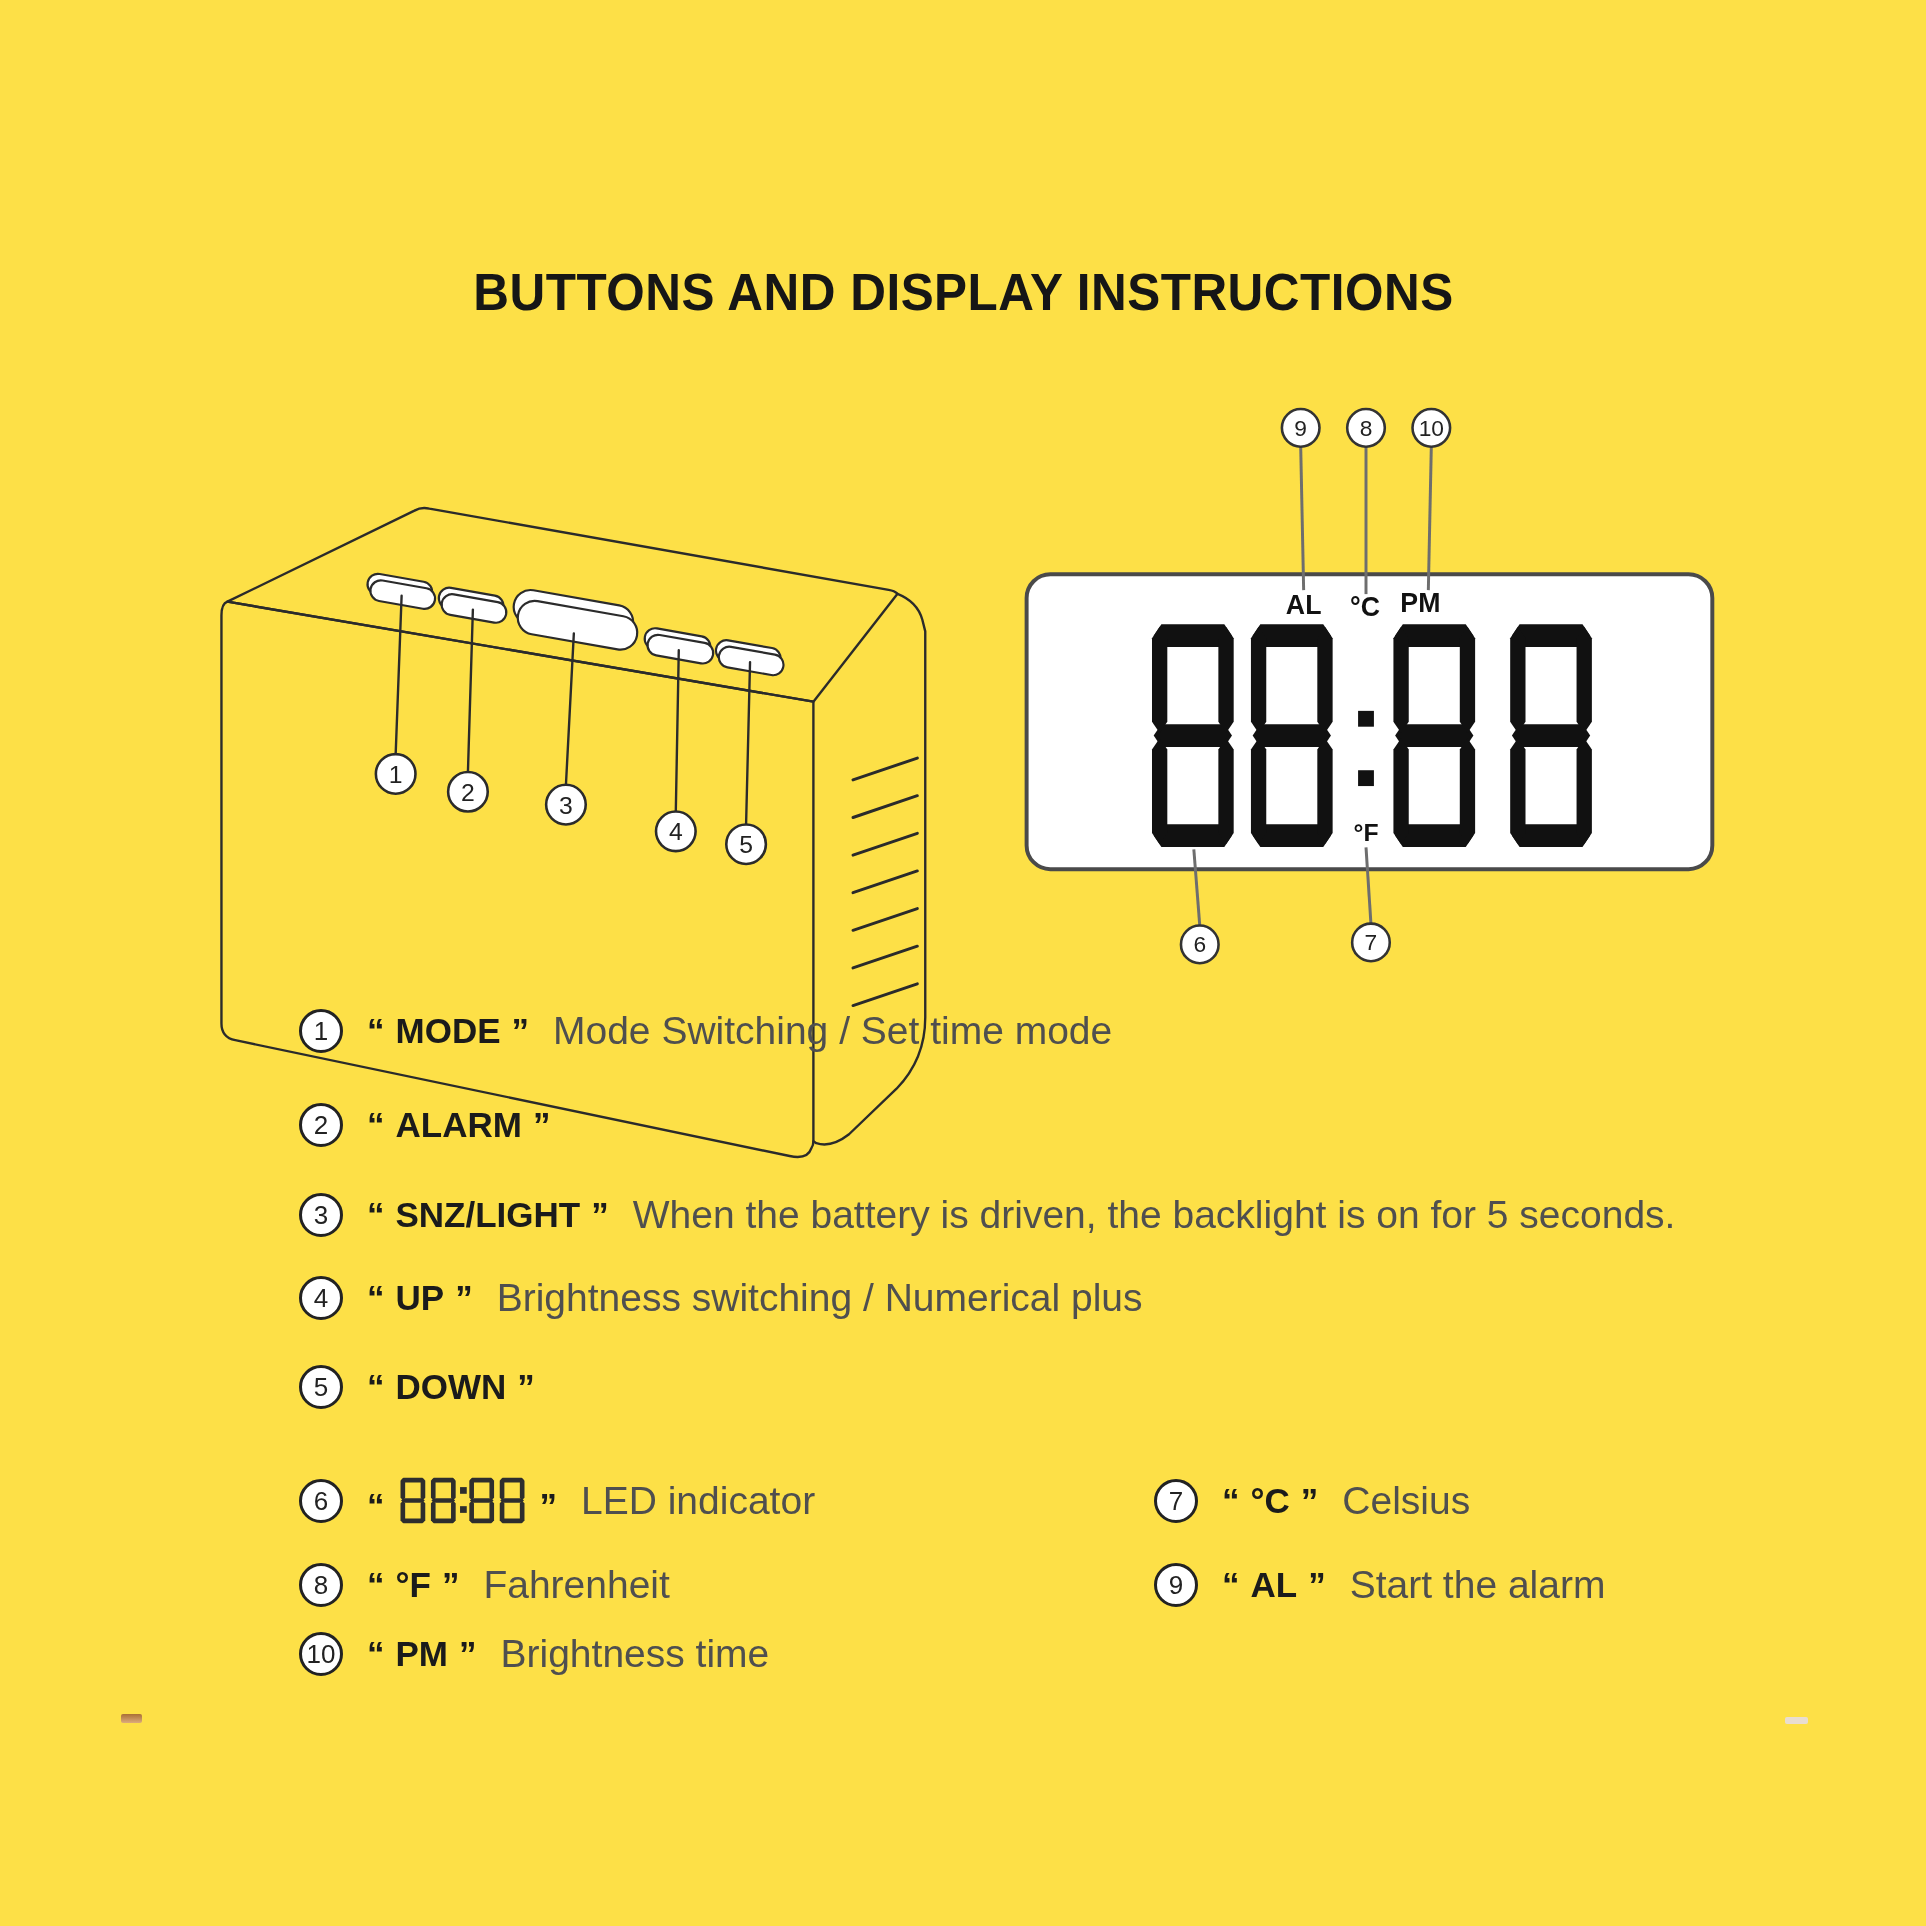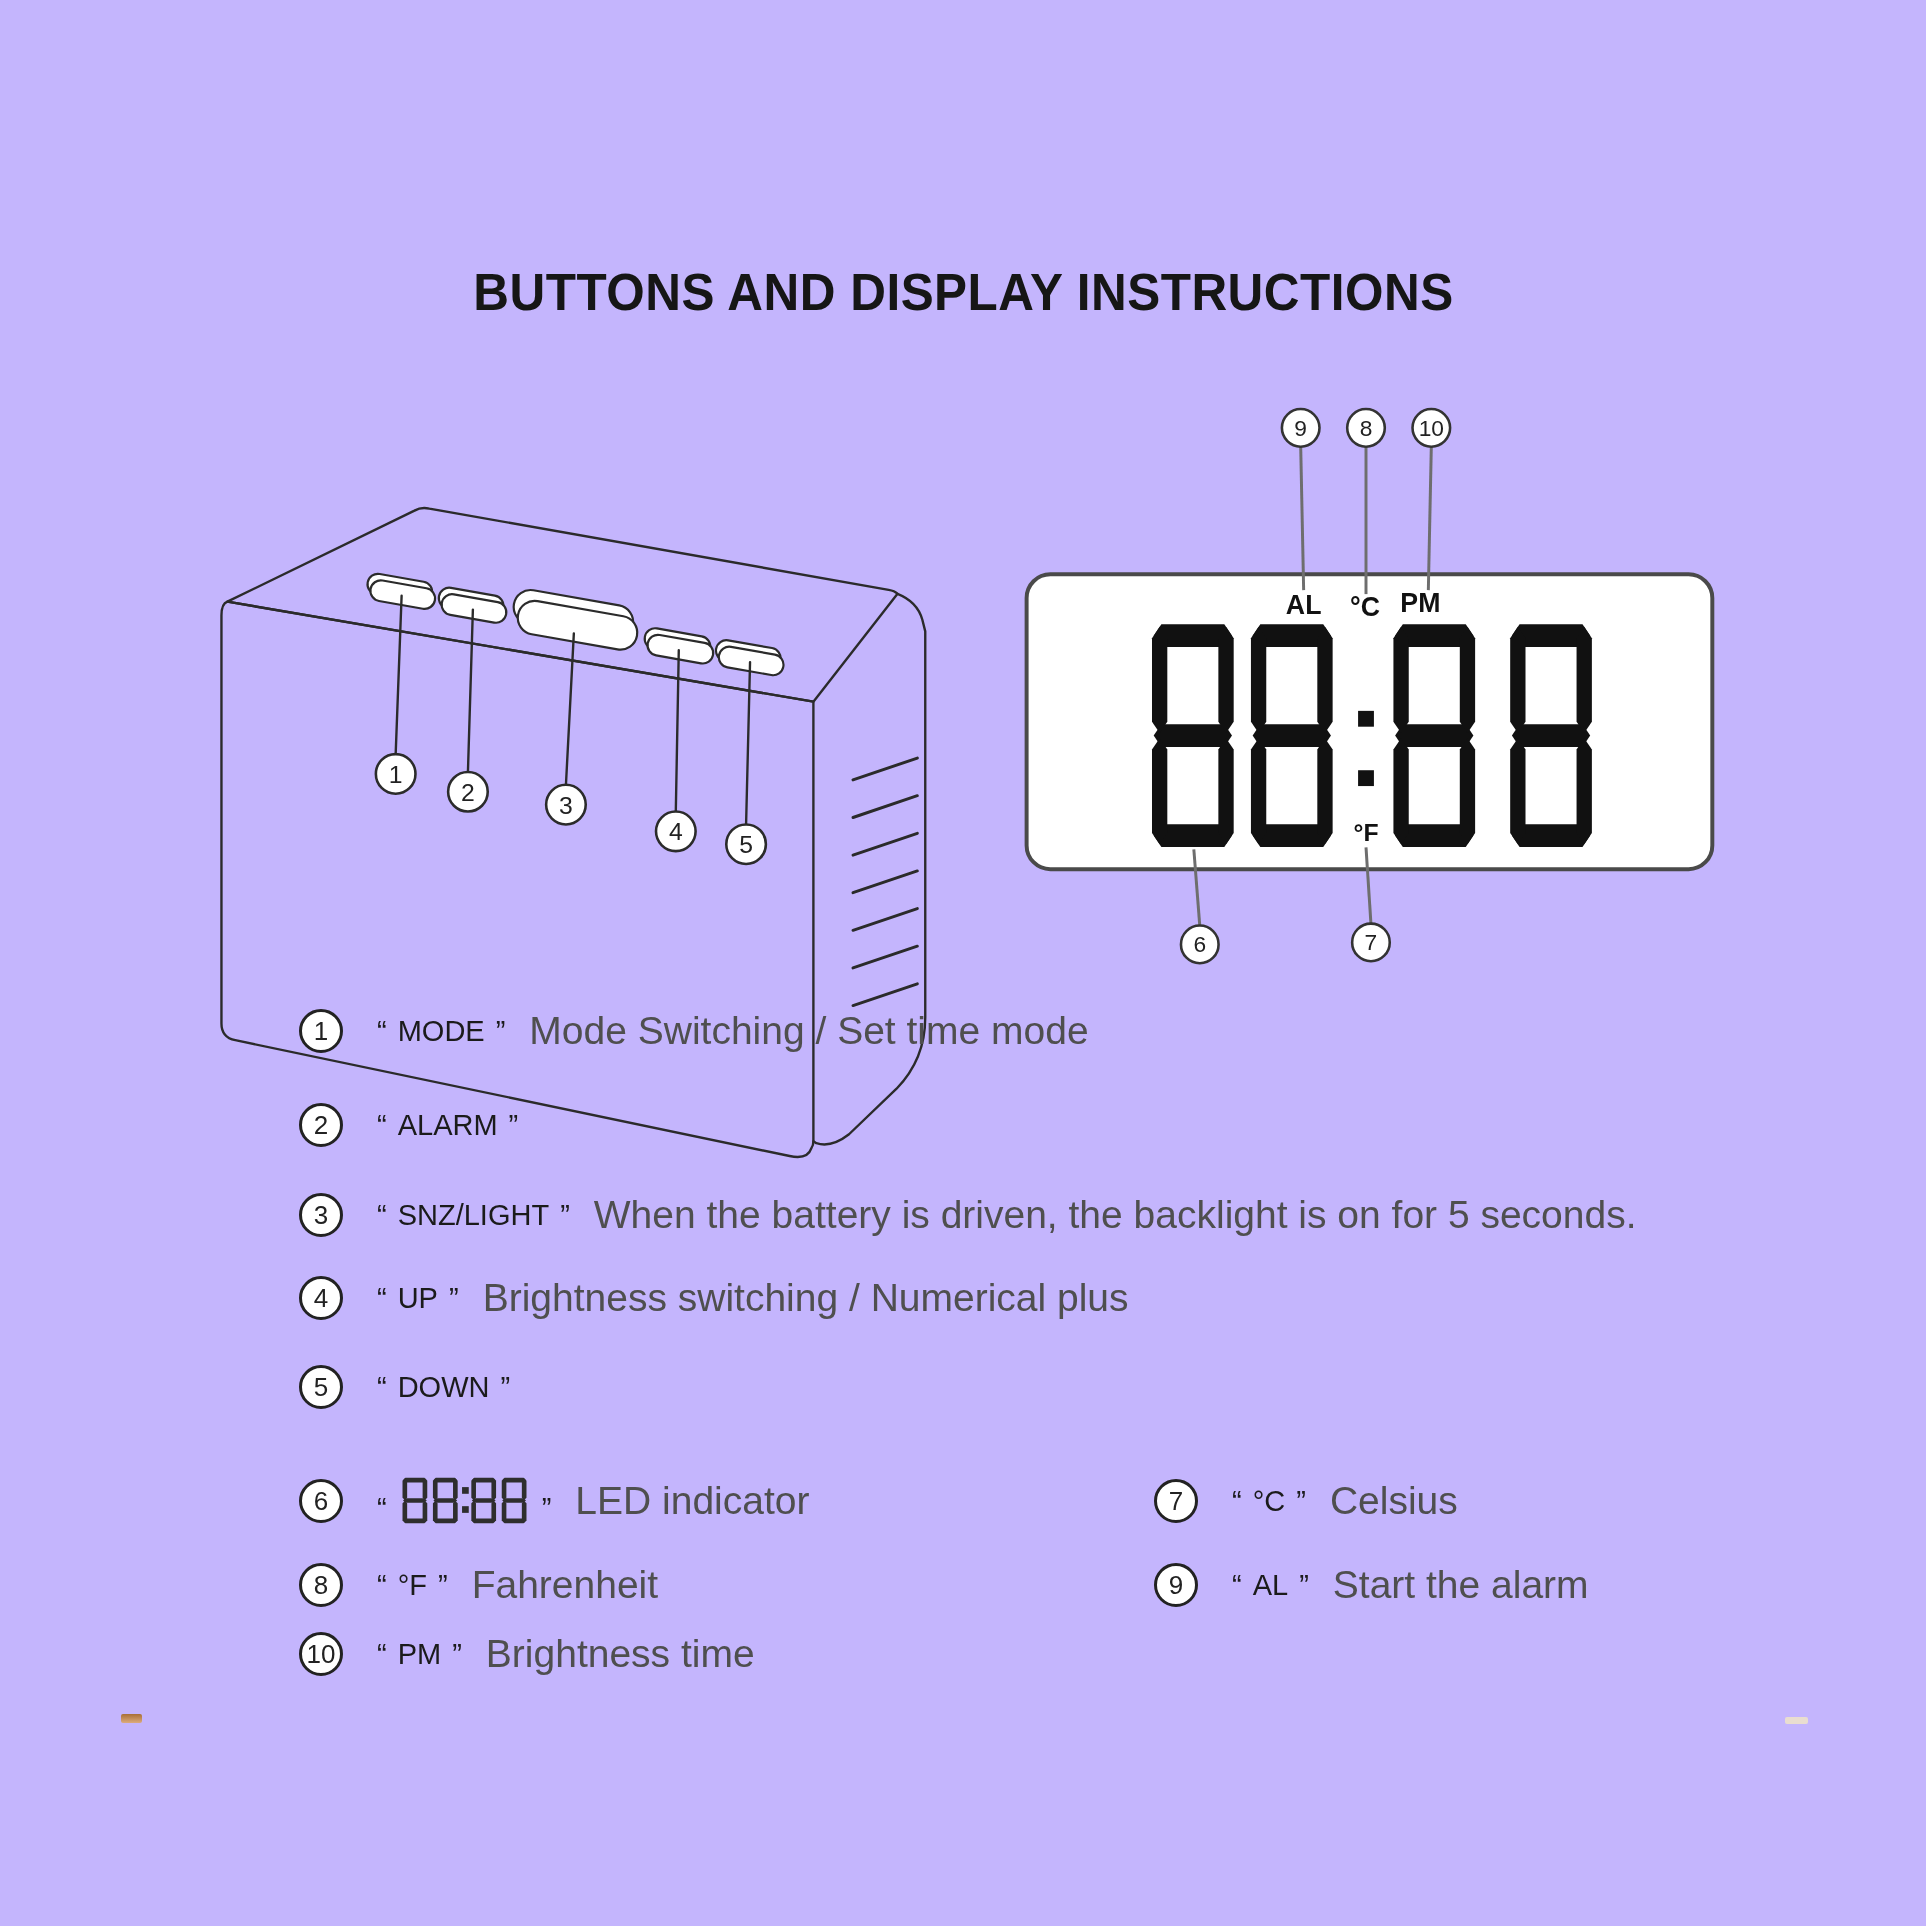--- a/index.html
+++ b/index.html
@@ -1,29 +1,29 @@
 <!DOCTYPE html>
 <html><head>
 <meta charset="utf-8">
 <style>
   html,body{margin:0;padding:0;background:#fff;}
-  #page{position:relative;width:1927px;height:1927px;background:#c4b5fd;overflow:hidden;
+  #page{position:relative;width:1927px;height:1927px;background:#fde047;overflow:hidden;
         font-family:"Liberation Sans",sans-serif;color:#1b1b1b;}
   .abs{position:absolute;}
 
   
   #title{left:0;top:263px;width:100%;text-align:center;font-size:51px;font-weight:bold;
          letter-spacing:0.5px;color:#161616;transform:scaleX(.97);}
 
   
   .item{display:flex;align-items:center;white-space:nowrap;height:48px;}
   .cnum{flex:0 0 auto;width:44px;height:44px;border:3px solid #222;border-radius:50%;
         display:inline-flex;align-items:center;justify-content:center;
         font-size:26px;color:#222;background:#fff;box-sizing:border-box;}
-  .term{font-weight:normal;font-size:29px;color:#1b1b1b;margin-left:34px;}
+  .term{font-weight:bold;font-size:35px;color:#1b1b1b;margin-left:24px;}
   .q-open{margin-right:11px;}
   .q-close{margin-left:11px;}
   .desc{font-size:39px;color:#4f4f4f;margin-left:24px;}
   .miniseg{margin:0 4px -6px 4px;}
 
   
   #dash-left{left:121px;top:1714px;width:21px;height:9px;border-radius:2px;
              background:linear-gradient(#a96f36,#dcab7c);}
   #dash-right{left:1785px;top:1717px;width:23px;height:7px;border-radius:2px;background:#e9ddd0;}
 

